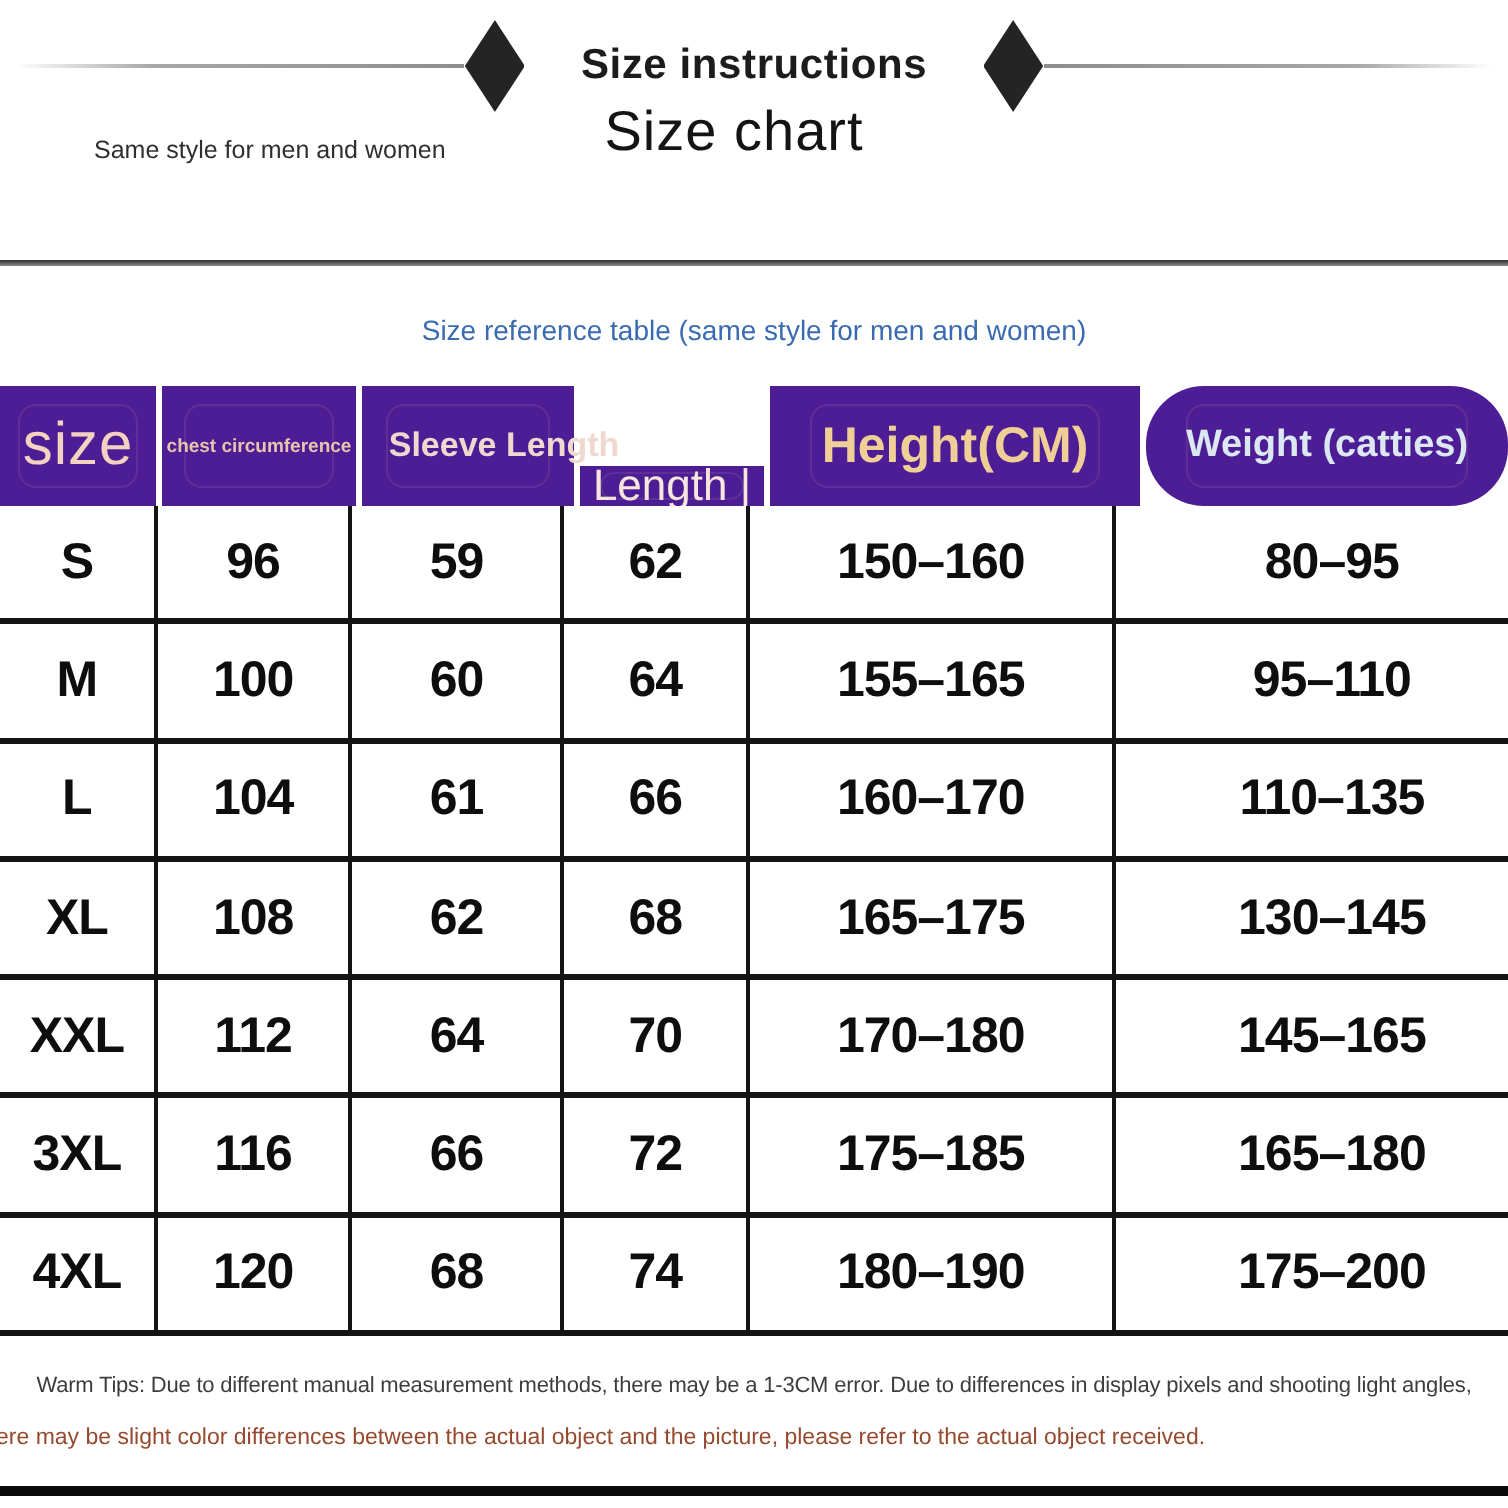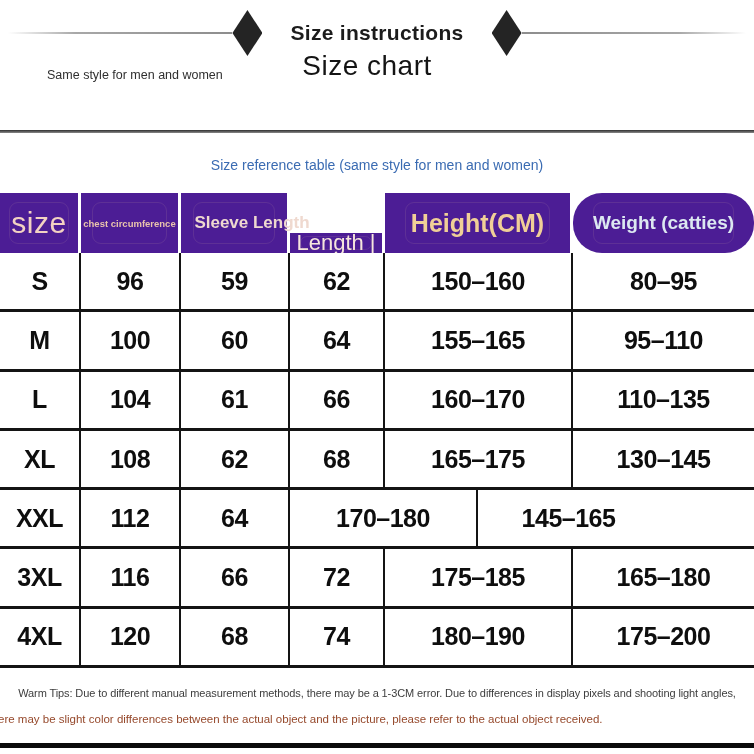--- a/index.html
+++ b/index.html
@@ -40,21 +40,21 @@
              border:1px solid rgba(214,180,160,0.13);border-radius:9px;pointer-events:none;}
   .h0{font-size:30px;letter-spacing:.5px;}
   .h1{font-size:9.5px;font-weight:bold;}
   .h2{font-size:17px;font-weight:bold;padding-left:36px;}
   .h3{font-size:22px;}
   .h4{font-size:25px;font-weight:600;}
   .h5{font-size:19px;font-weight:600;}
 
   .bc{background:#ffffff;border-right:2px solid #141414;font-weight:bold;
       font-size:25px;color:#0e0e0e;letter-spacing:-0.5px;}
-  .bc.c5{border-right:none;}
+  .bc.c5{border-right:none;margin-left:20px;}
 
   
   .tips1{position:absolute;top:687px;left:0;width:100%;text-align:center;
          font-size:11px;color:#3d3d3d;letter-spacing:-0.1px;white-space:nowrap;}
   .tips2{position:absolute;top:713px;left:-2px;font-size:11.5px;color:#96492c;white-space:nowrap;}
   .bottom-bar{position:absolute;top:743px;left:0;width:100%;height:5px;background:#0a0a0a;}
 </style>
 </head>
 <body>
 
@@ -114,20 +114,21 @@
           <div class="c c1 bc">108</div>
           <div class="c c2 bc">62</div>
           <div class="c c3 bc">68</div>
           <div class="c c4 bc">165–175</div>
           <div class="c c5 bc">130–145</div>
         </div>
         <div class="t-row body">
           <div class="c c0 bc">XXL</div>
           <div class="c c1 bc">112</div>
           <div class="c c2 bc">64</div>
+          <div class="c c3 bc">70</div>
           <div class="c c4 bc">170–180</div>
           <div class="c c5 bc">145–165</div>
         </div>
         <div class="t-row body">
           <div class="c c0 bc">3XL</div>
           <div class="c c1 bc">116</div>
           <div class="c c2 bc">66</div>
           <div class="c c3 bc">72</div>
           <div class="c c4 bc">175–185</div>
           <div class="c c5 bc">165–180</div>

